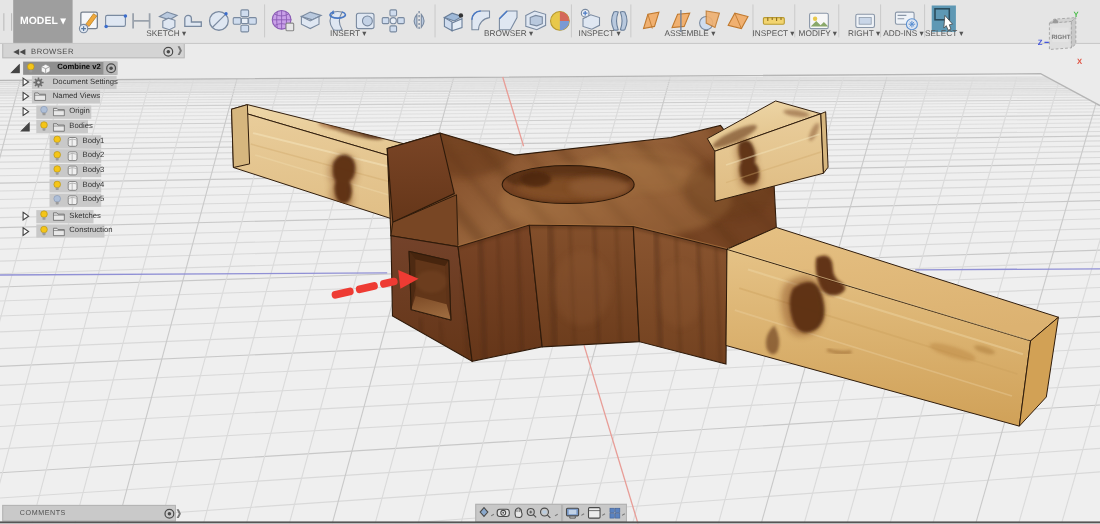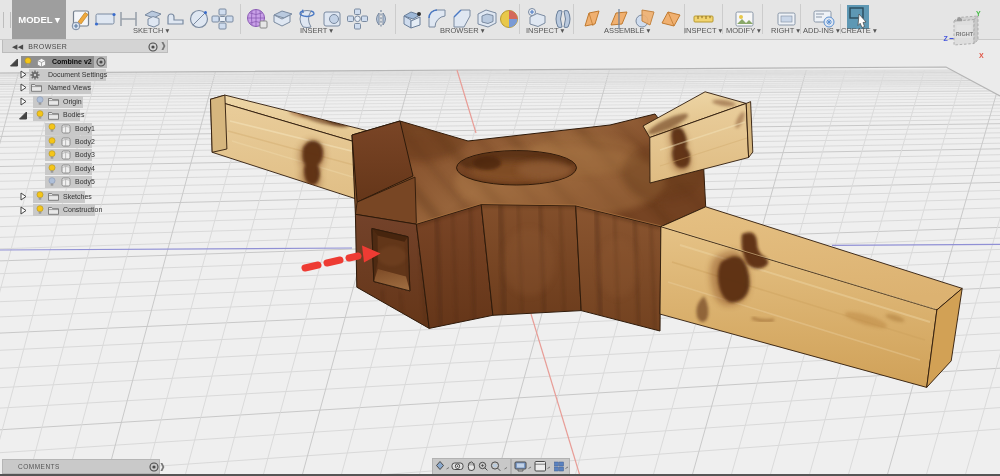--- a/index.html
+++ b/index.html
@@ -505,21 +505,21 @@
         <circle cx="17" cy="16" r="5" fill="#dfe7f2" stroke="#5a8fd0"></circle>
         <path d="M17,13 v6 M14,16 h6 M15,14 l4,4 M19,14 l-4,4" stroke="#5a8fd0" stroke-width="0.9"></path>
       </svg>
       <div class="glabel" style="left:803px">ADD-INS ▾</div>
       <div class="sep" style="left:840px"></div>
       <svg class="ticon" style="left:846px;top:4px" width="24" height="26" viewBox="0 0 24 26">
         <rect x="1" y="1" width="22" height="24" fill="#5e98b4"></rect>
         <rect x="4" y="4" width="13" height="10" fill="none" stroke="#2a4a5a" stroke-width="1.4"></rect>
         <path d="M13,10 l7,8 -3,0.5 1.5,4 -2.5,1 -1.8,-4.2 -2.2,2.2z" fill="#fff" stroke="#444" stroke-width="0.7"></path>
       </svg>
-      <div class="glabel" style="left:841px">CREATE ▾</div>
+      <div class="glabel" style="left:841px">SELECT ▾</div>
     </div>
   <div id="browser">
       <div id="bheader">
         <span class="tt">◀◀&nbsp;&nbsp;BROWSER</span>
         <svg style="position:absolute;left:145px;top:1.5px" width="10" height="10" viewBox="0 0 10 10">
           <circle cx="5" cy="5" r="4" fill="none" stroke="#4a4a4a" stroke-width="1.1"></circle>
           <circle cx="5" cy="5" r="1.6" fill="#4a4a4a"></circle>
         </svg>
         <span style="position:absolute;left:157px;top:1px;font-size:8px;color:#777">❱</span>
       </div>

